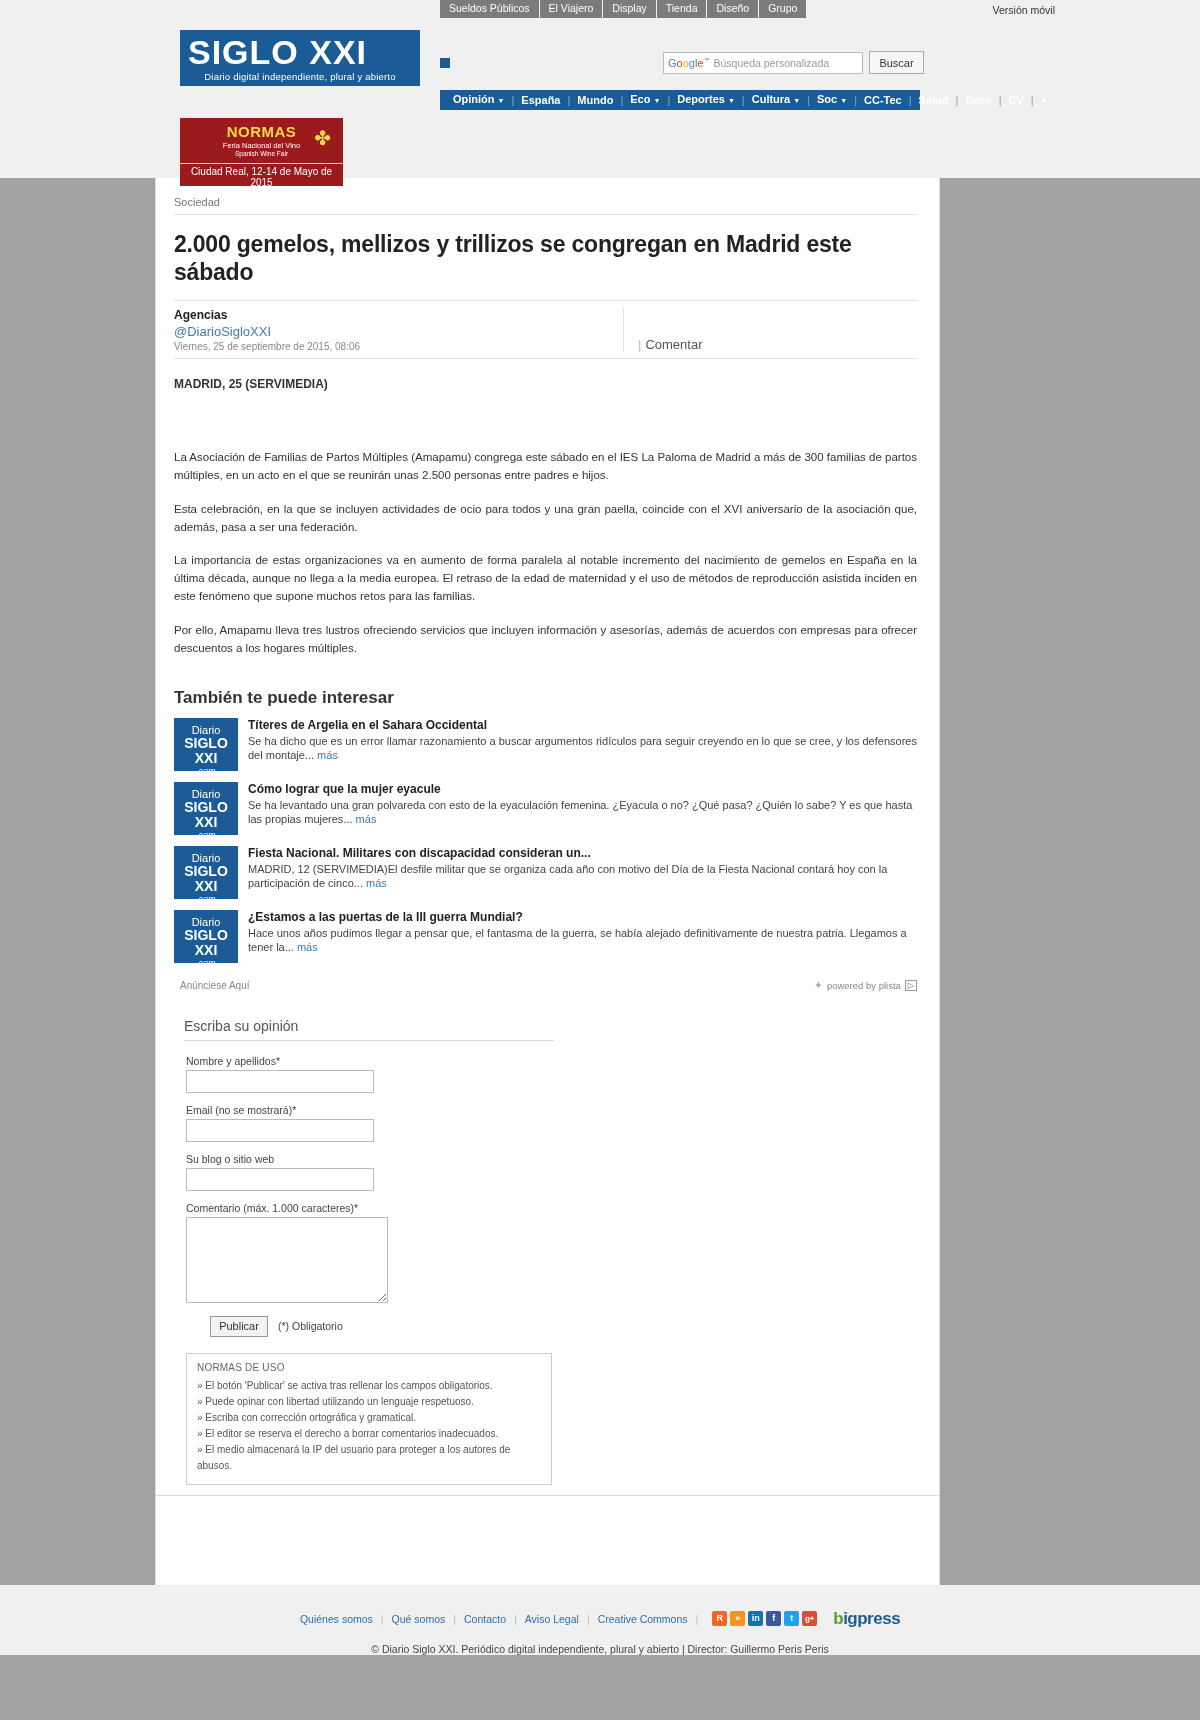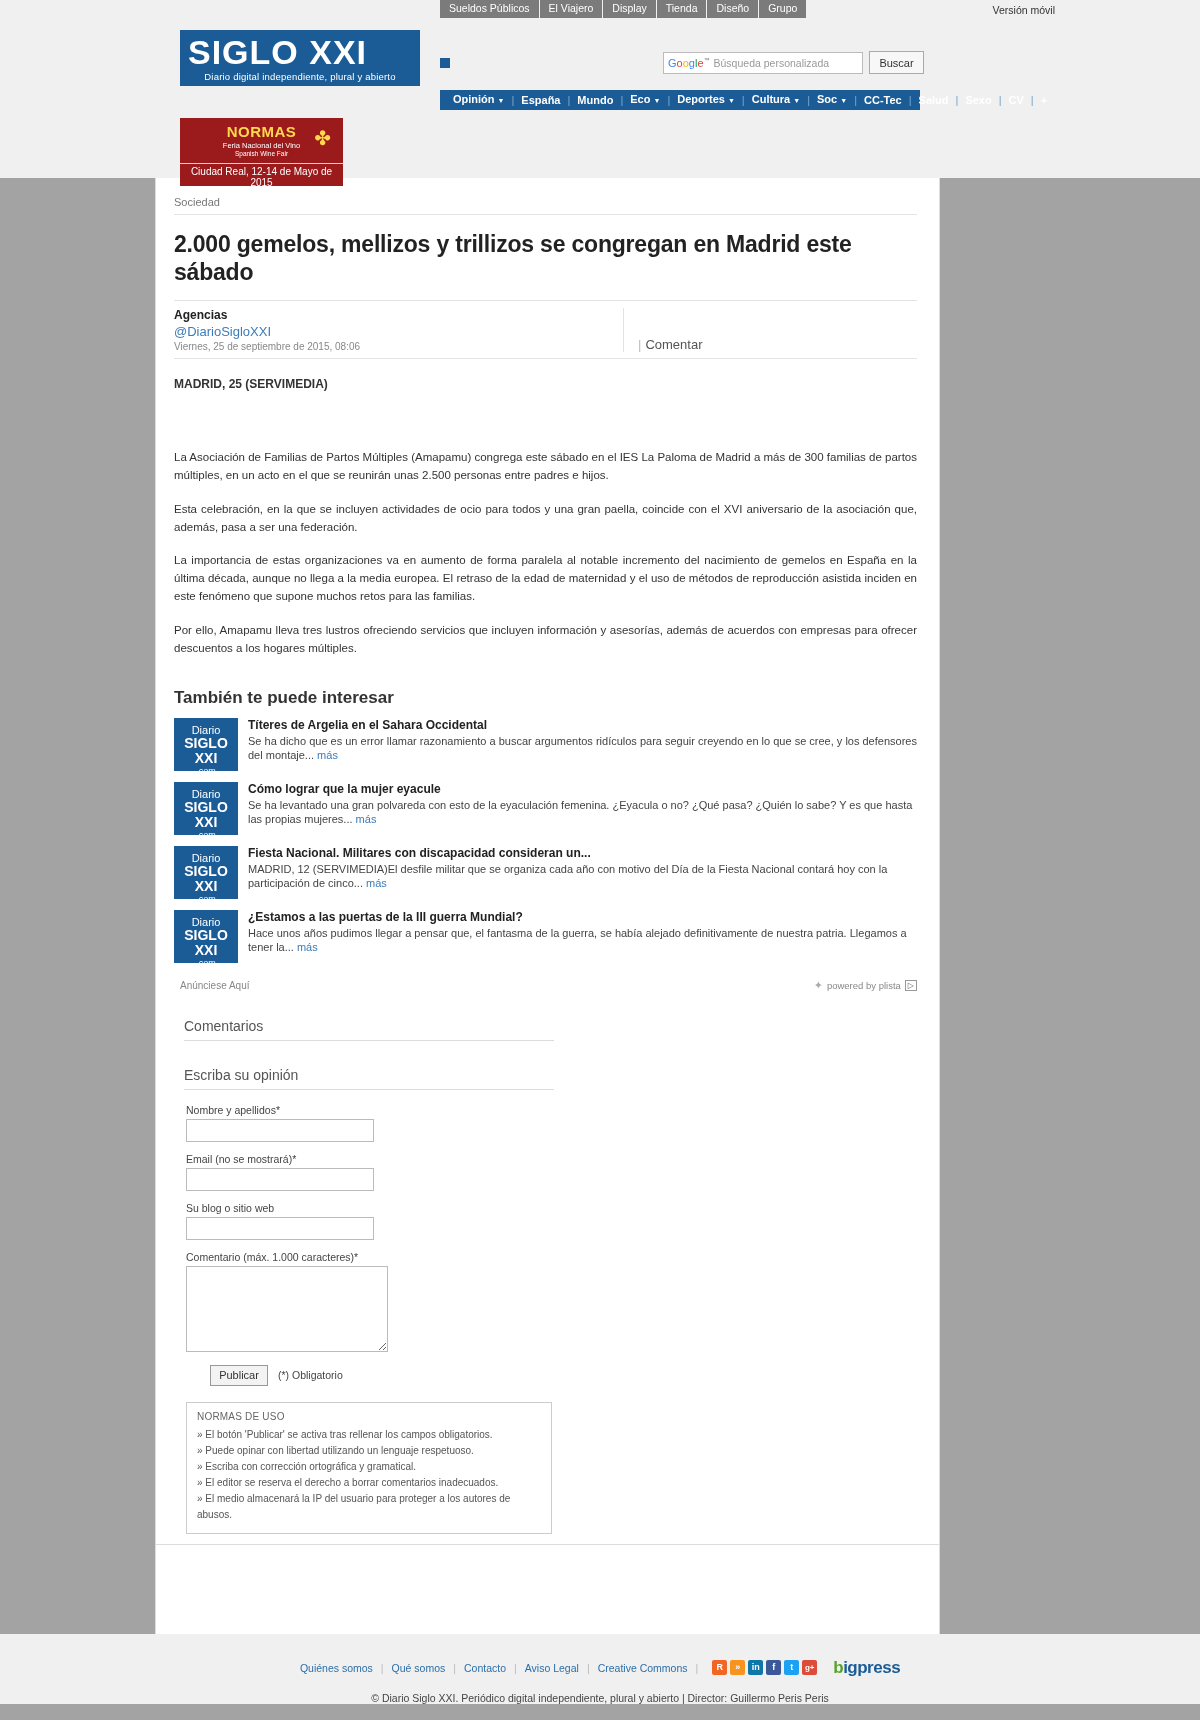--- a/index.html
+++ b/index.html
@@ -291,21 +291,20 @@
 
       <div class="ad-footer">
         <div class="anuncie">Anúnciese Aquí</div>
         <div class="powered">
           <span class="pstar">✦</span>
           <span>powered by plista</span>
           <span class="ptri">▷</span>
         </div>
       </div>
 
-      <div class="comments-h">Comentarios</div>
       <div class="opinion-h">Escriba su opinión</div>
 
       <div class="form">
         <label>Nombre y apellidos*</label>
         <input type="text" value="" style="">
 
         <label>Email (no se mostrará)*</label>
         <input type="text" value="" style="">
 
         <label>Su blog o sitio web</label>

